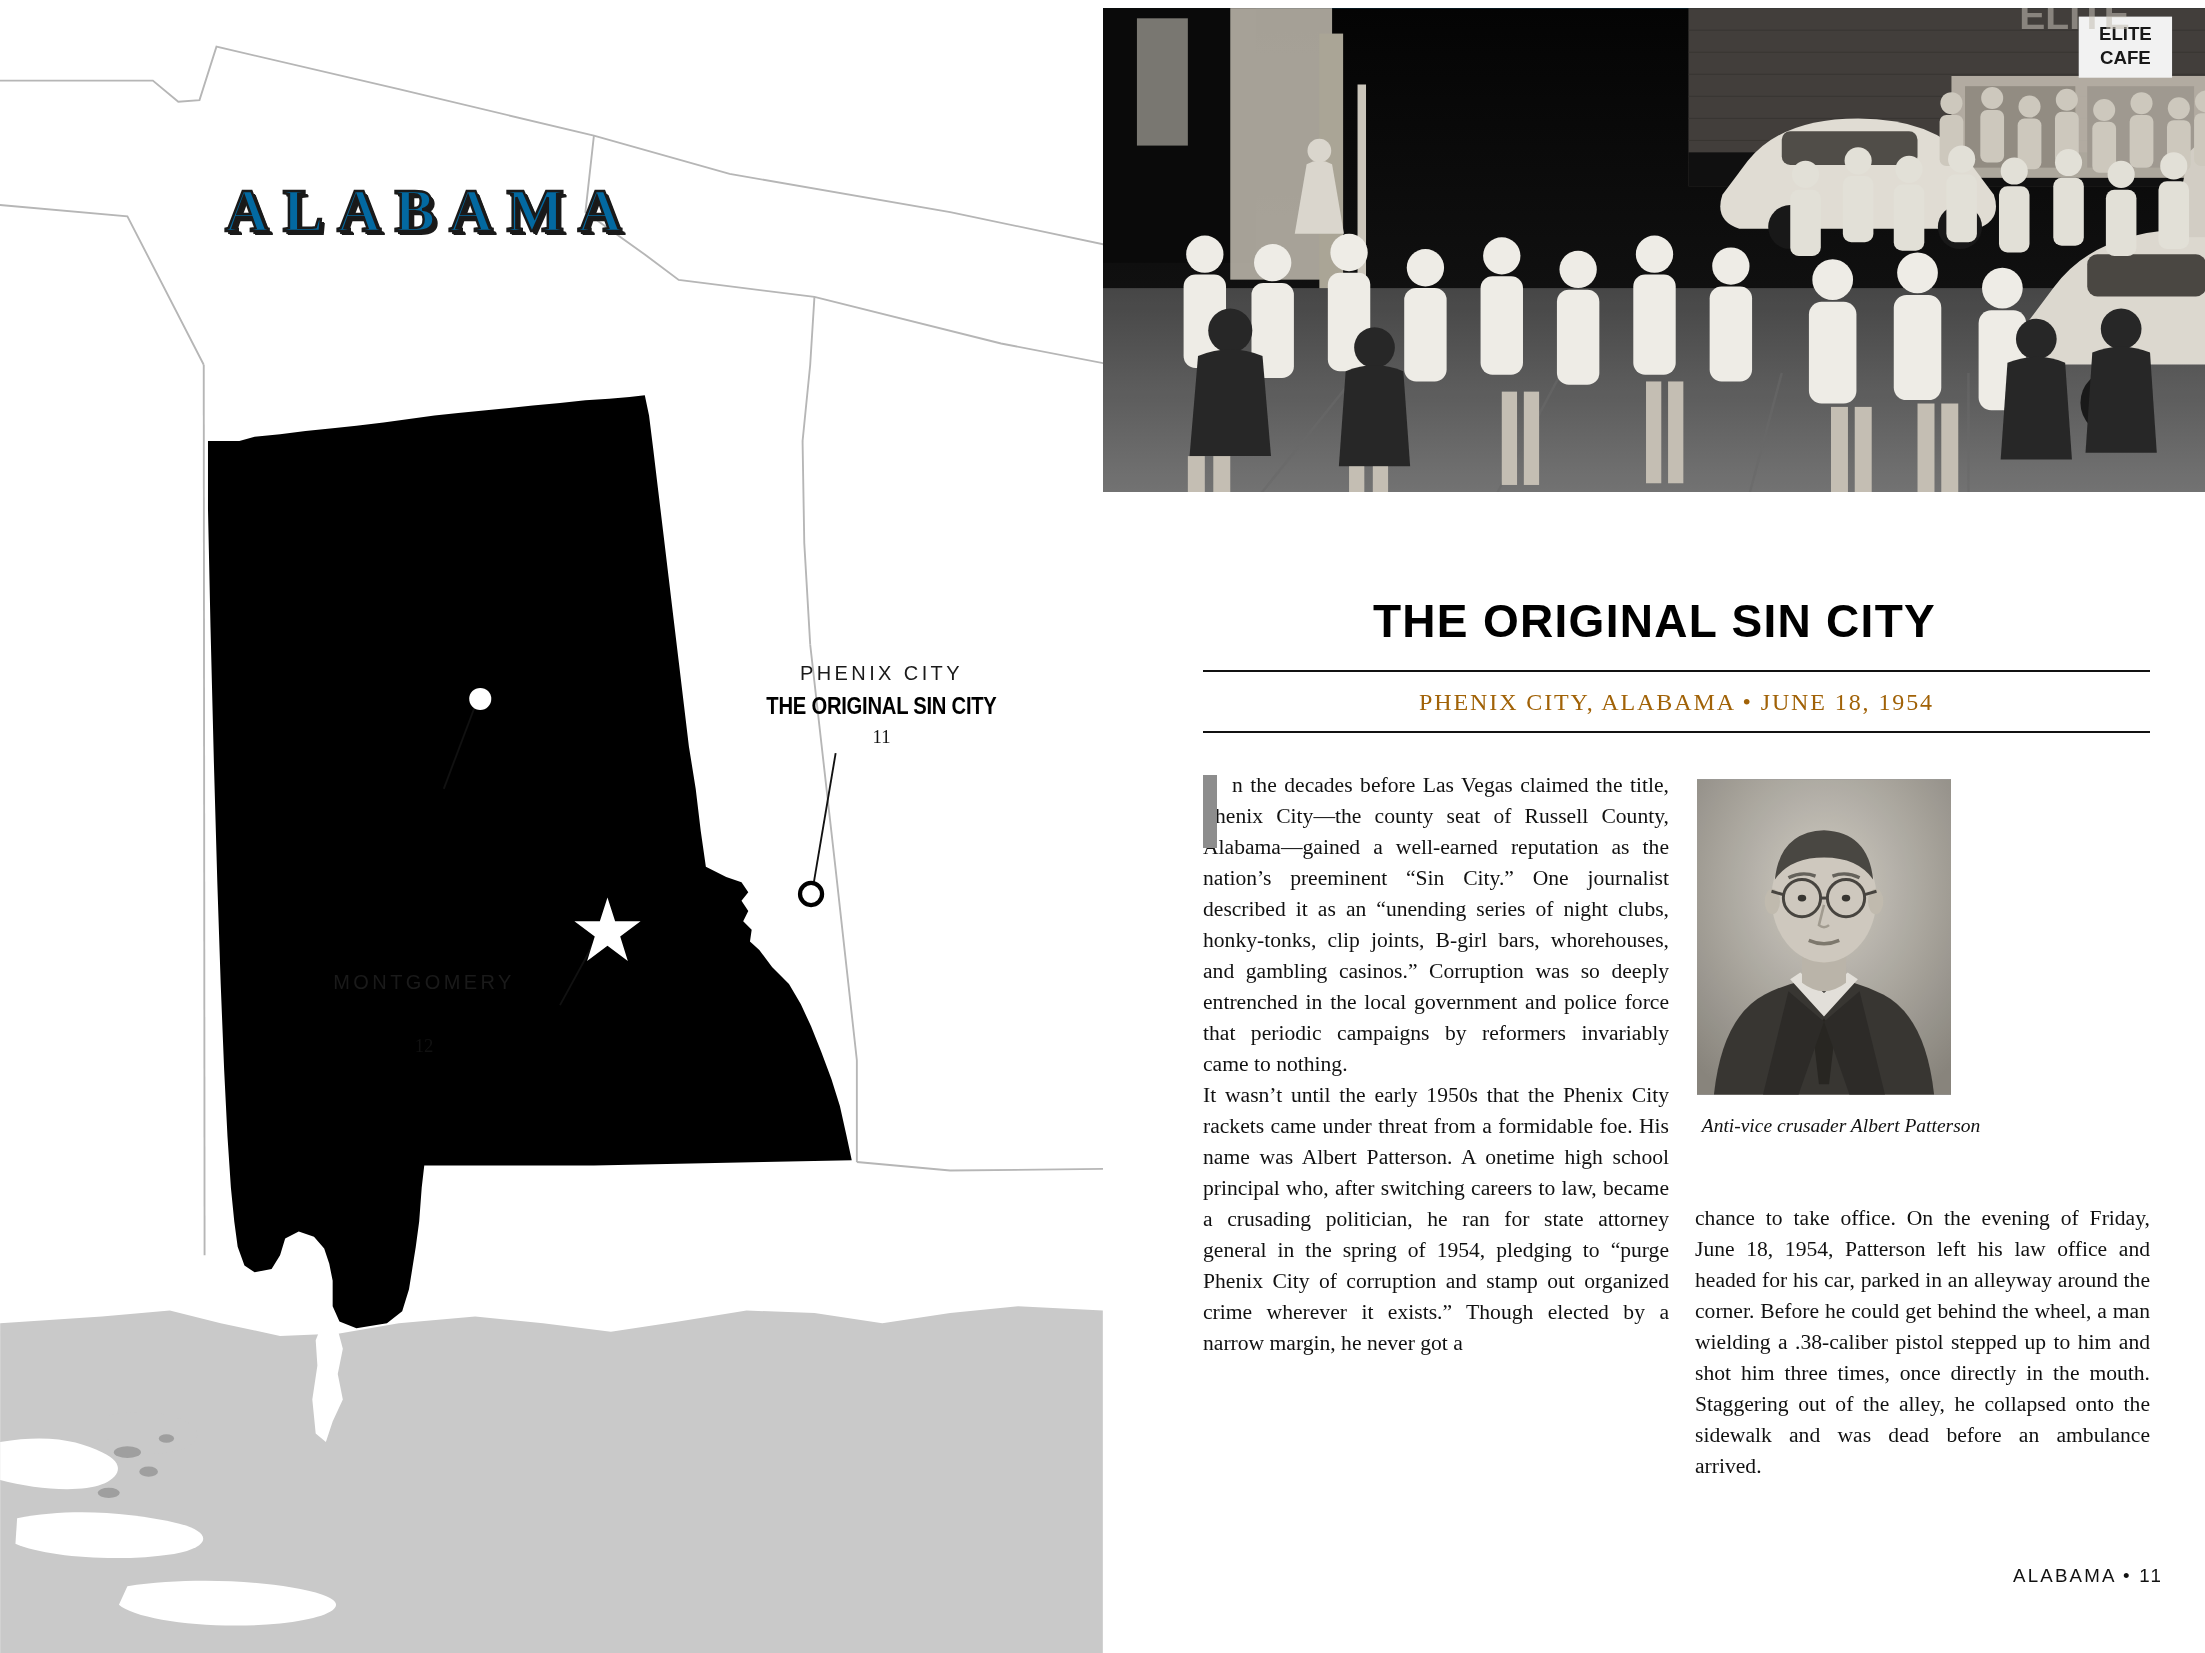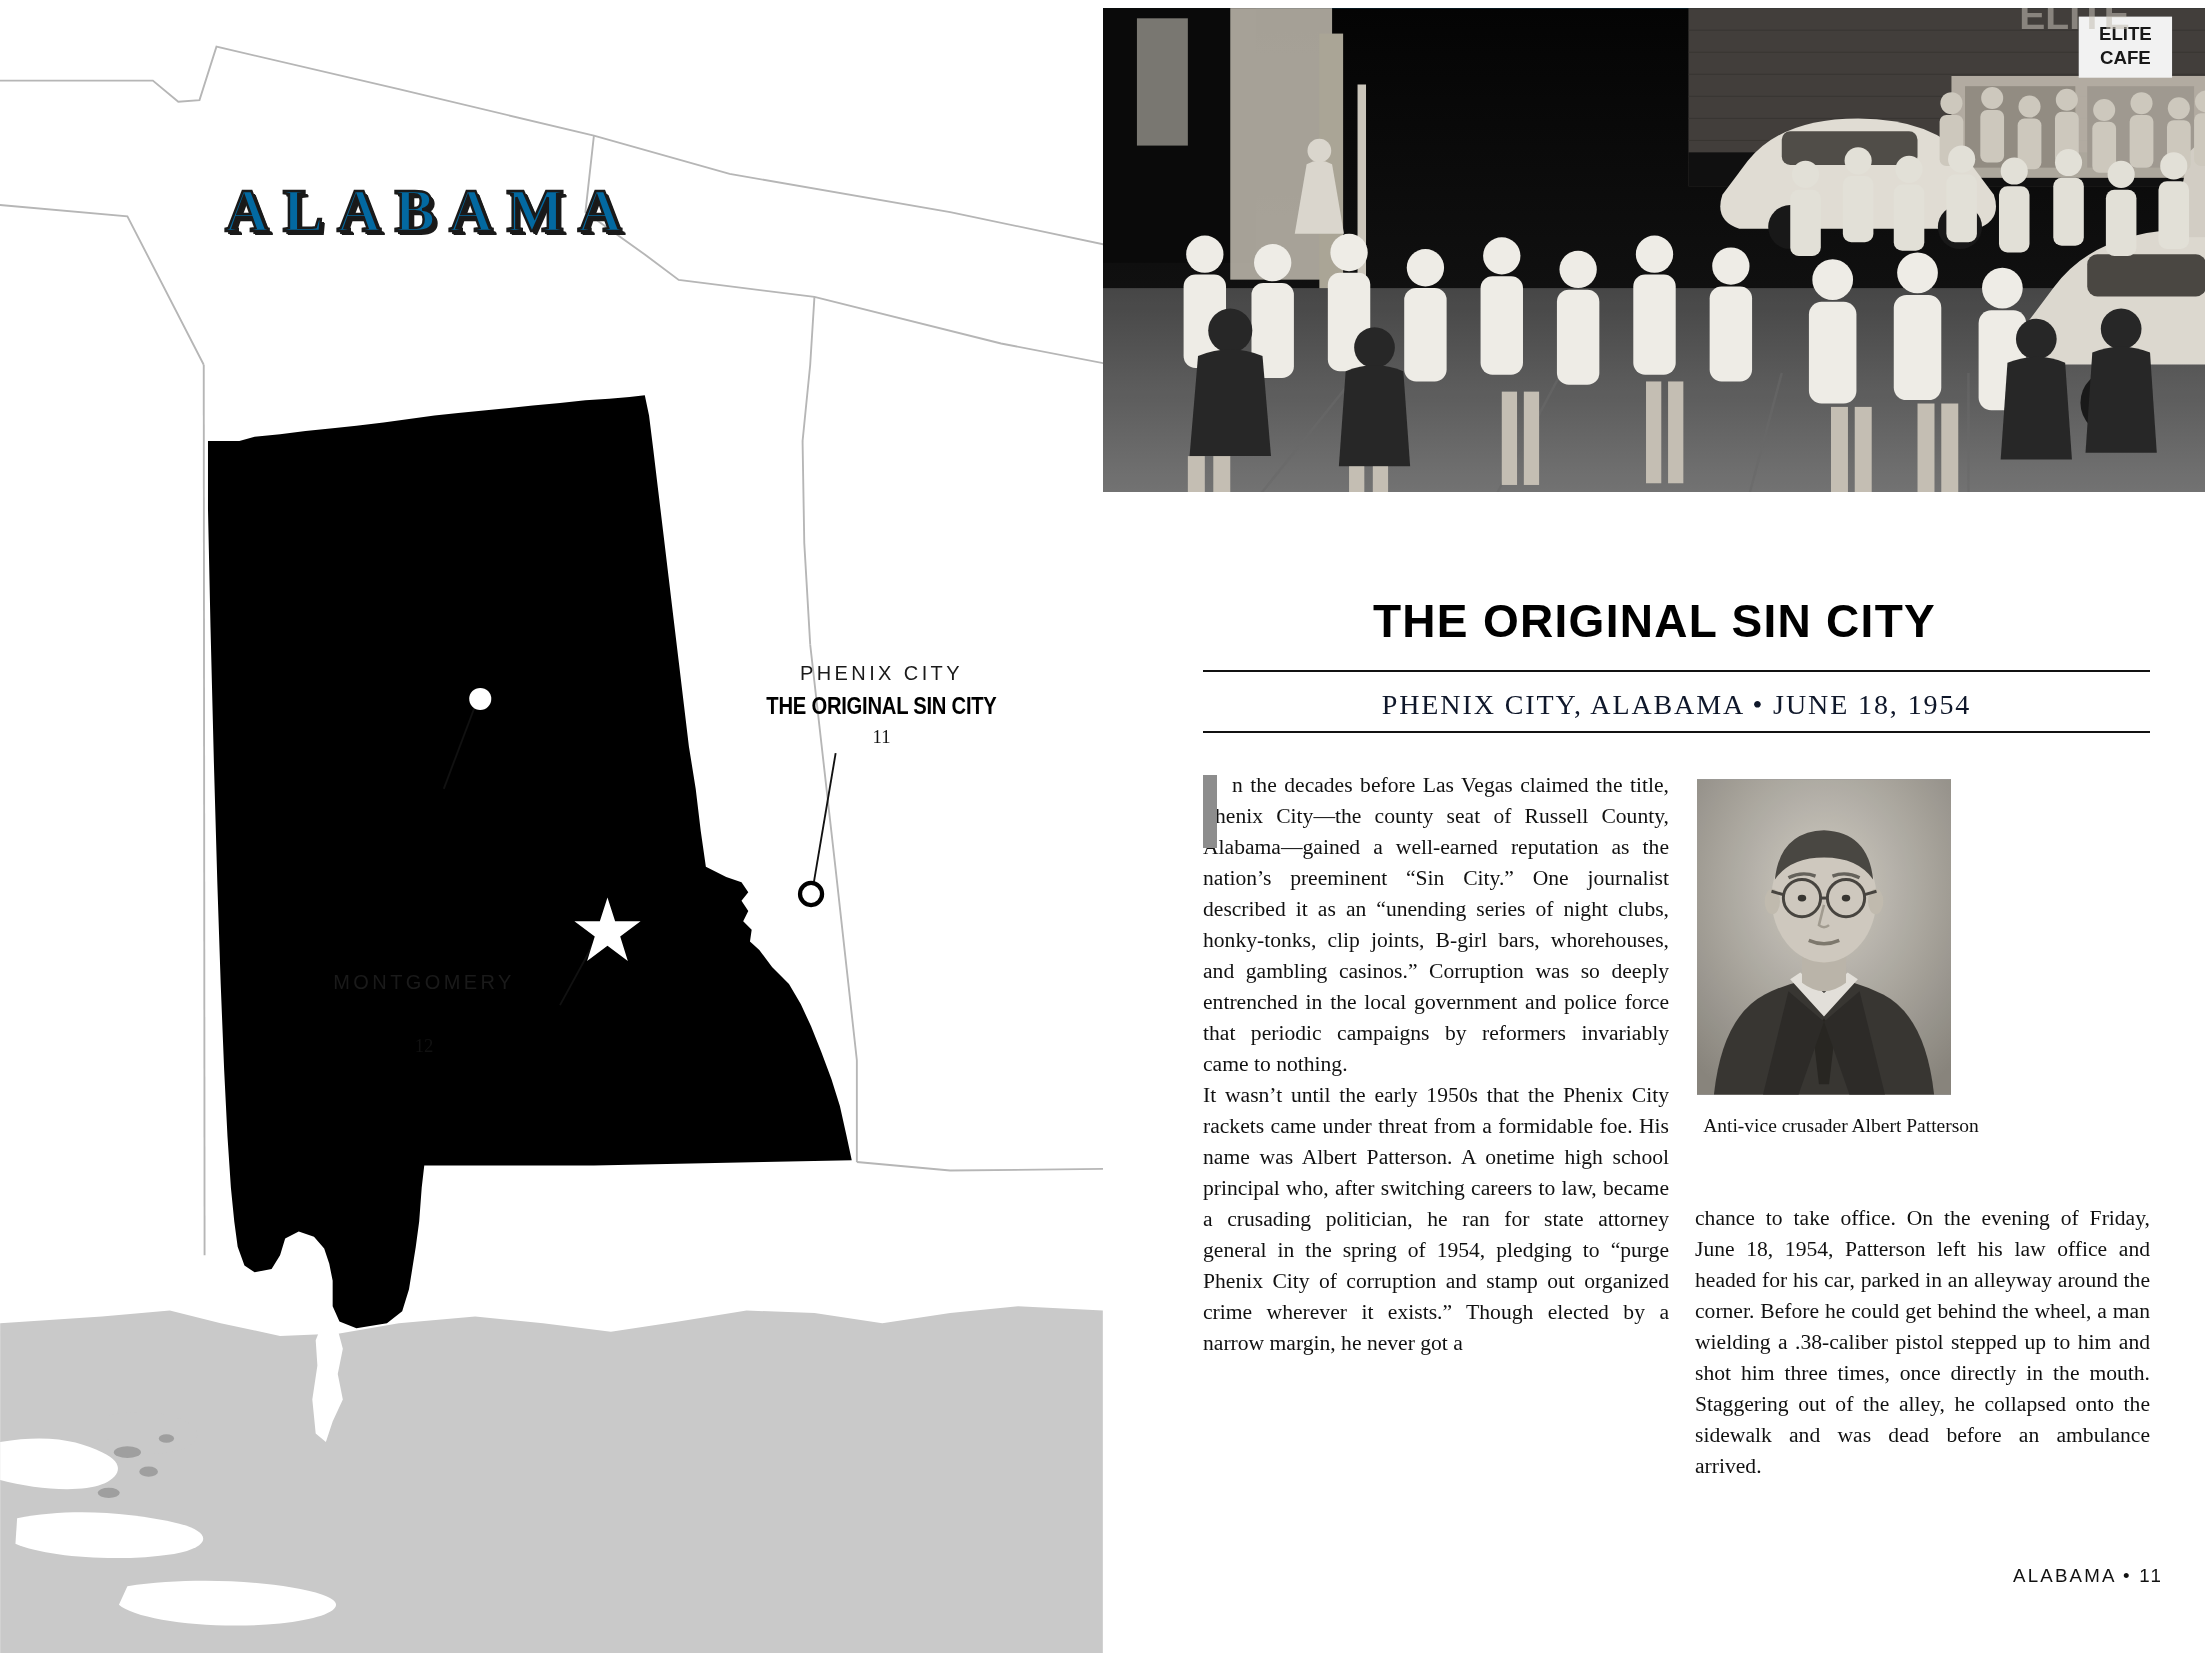--- a/index.html
+++ b/index.html
@@ -115,23 +115,23 @@
     left: 100px; top: 670px;
     width: 947px; height: 1.7px;
     background: #111;
   }
   #dateline {
     position: absolute;
     left: 100px; top: 689px;
     width: 947px;
     text-align: center;
     font-family: "Liberation Serif", serif;
-    font-size: 28px;
+    font-size: 24px;
     letter-spacing: 1.9px;
-    color: #0f172a;
+    color: #a16207;
   }
   #rule-bottom {
     position: absolute;
     left: 100px; top: 731px;
     width: 947px; height: 1.7px;
     background: #111;
   }
 
   .body-text {
     position: absolute;
@@ -164,20 +164,21 @@
     width: 254px; height: 316px;
     overflow: hidden;
     background: #9a9a9a;
   }
   #portrait-caption {
     position: absolute;
     left: 560px; top: 1115px;
     width: 356px;
     text-align: center;
     font-family: "Liberation Serif", serif;
+    font-style: italic;
     font-size: 19.5px;
     color: #111;
   }
 
   #folio {
     position: absolute;
     left: 12px; top: 1565px;
     width: 1048px;
     text-align: right;
     font-family: "Liberation Sans", sans-serif;

